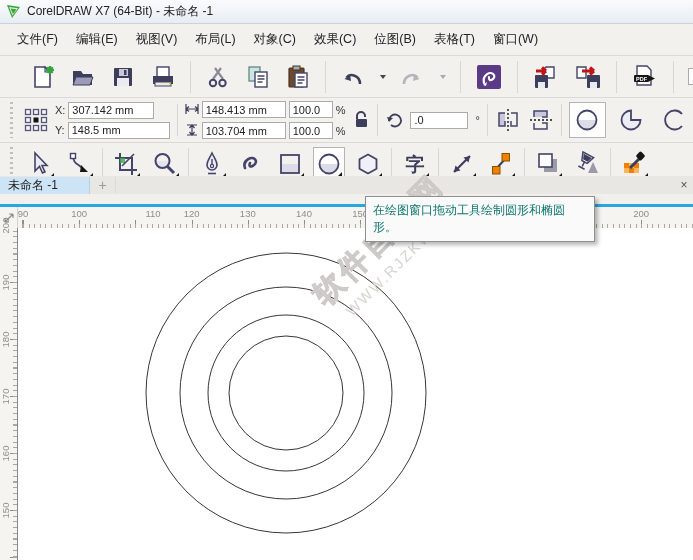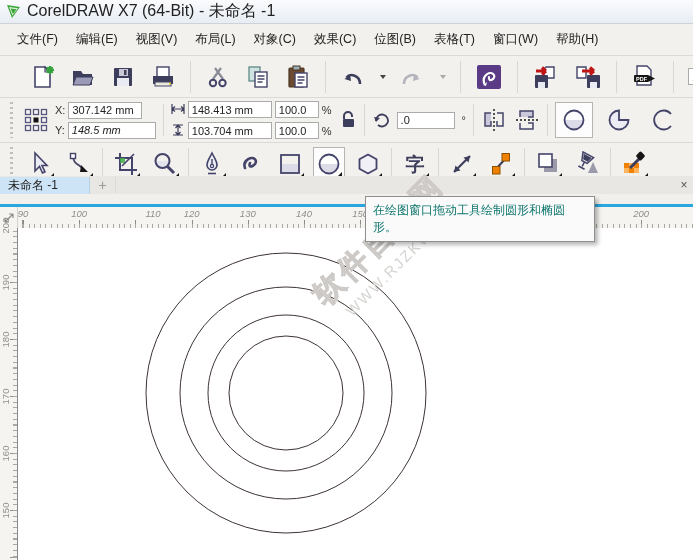--- a/index.html
+++ b/index.html
@@ -4,21 +4,21 @@
 <style>
   * { margin:0; padding:0; box-sizing:border-box; }
   html,body { width:693px; height:560px; overflow:hidden; }
   body { font-family:"Liberation Sans", sans-serif; }
   #app { position:relative; width:693px; height:560px; background:#f1f0ec; overflow:hidden; }
 
   
   .row { position:absolute; left:0; width:693px; }
   #titlebar { top:0; height:24px; background:linear-gradient(#fafbfd,#e7edf3);
               border-bottom:1px solid #cdd2d8; display:flex; align-items:center; padding-left:6px; }
-  #titlebar .title { font-size:16px; color:#222; margin-left:6px; }
+  #titlebar .title { font-size:12px; color:#222; margin-left:6px; }
   #menubar { top:24px; height:32px; background:#f2f1ed; border-bottom:1px solid #dbdad6;
              display:flex; align-items:center; padding-left:8px; }
   .menu-item { font-size:12.5px; color:#222; padding:6px 9px; cursor:default; }
   #stdbar { top:56px; height:42px; background:#f2f1ed; border-bottom:1px solid #dbdad6;
             display:flex; align-items:center; padding-left:12px; gap:14px; }
   #propbar { top:98px; height:45px; background:#f2f1ed; border-bottom:1px solid #dbdad6;
              display:flex; align-items:center; padding-left:10px; gap:7px; }
   #toolbox { top:143px; height:43px; background:#f2f1ed; border-bottom:1px solid #dbdad6;
              display:flex; align-items:center; padding-left:10px; gap:7px; }
   #stdbar::before, #propbar::before, #toolbox::before {
@@ -40,21 +40,21 @@
   
   #hruler { top:207px; height:21px; background:#f5f4f0; }
   #hruler .corner { position:absolute; left:0; top:0; width:18px; height:21px;
                     border-right:1px solid #d4d3cf; display:flex; align-items:center; justify-content:center; }
   #hruler .track { position:absolute; left:18px; right:0; top:0; bottom:0;
      background-image:
        repeating-linear-gradient(to right,#a9a8a4 0 1px,transparent 1px 5.62px),
        repeating-linear-gradient(to right,#8d8c88 0 1px,transparent 1px 56.2px);
      background-size:auto 4px, auto 8px;
      background-position:5px bottom, 5px bottom;
-     background-repeat:repeat-x, repeat-x;font-style:italic; }
+     background-repeat:repeat-x, repeat-x; }
   .hlabel { position:absolute; top:1px; width:26px; text-align:center;
             font-size:9.5px; color:#8f8e8a; }
   #vruler { position:absolute; left:0; top:0; width:18px; height:332px; background:#f5f4f0;
             border-right:1px solid #89888a; z-index:5;
      background-image:
        repeating-linear-gradient(to bottom,#a9a8a4 0 1px,transparent 1px 5.7px),
        repeating-linear-gradient(to bottom,#8d8c88 0 1px,transparent 1px 57px);
      background-size:4px auto, 7px auto;
      background-position:100% -3px, 100% -3px;
      background-repeat:repeat-y, repeat-y; }
@@ -121,21 +121,20 @@
   <div class="row" id="menubar">
     <span class="menu-item">文件(F)</span>
     <span class="menu-item">编辑(E)</span>
     <span class="menu-item">视图(V)</span>
     <span class="menu-item">布局(L)</span>
     <span class="menu-item">对象(C)</span>
     <span class="menu-item">效果(C)</span>
     <span class="menu-item">位图(B)</span>
     <span class="menu-item">表格(T)</span>
     <span class="menu-item">窗口(W)</span>
-    <span class="menu-item">帮助(H)</span>
   </div>
 
   <div class="row" id="stdbar">
     <span class="icon-btn">
       <svg width="26" height="26" viewBox="0 0 26 26">
         <path d="M5 3 h10 l5 5 v15 H5 Z" fill="#fff" stroke="#44446a" stroke-width="1.6"></path>
         <path d="M15 3 l5 5 h-5 Z" fill="#d9d9e6" stroke="#44446a" stroke-width="1.2"></path>
         <g stroke="#37a33f" stroke-width="2.2">
             <path d="M20 2 v8 M16 6 h8 M17.2 3.2 l5.6 5.6 M22.8 3.2 l-5.6 5.6"></path>
           </g>
@@ -251,25 +250,25 @@
           <rect x="1.5" y="17.5" width="5" height="5"></rect>
             <rect x="9.5" y="17.5" width="5" height="5"></rect>
             <rect x="17.5" y="17.5" width="5" height="5"></rect>
         </g>
         <rect x="9.5" y="9.5" width="5" height="5" fill="#111"></rect>
       </svg>
     </span>
     <div class="stack">
       <div class="hrow">
         <span class="lbl">X:</span>
-        <input class="field" style="width: 74px;" value="307.142 mm">
+        <input class="field" style="width: 86px;" value="307.142 mm">
       </div>
       <div class="hrow">
         <span class="lbl">Y:</span>
-        <input class="field" style="width: 88px; font-style: italic;" value="148.5 mm">
+        <input class="field" style="width: 102px;" value="148.5 mm">
       </div>
     </div>
     <span class="vsep"></span>
     <div class="stack">
       <div class="hrow">
         <span>
           <svg width="14" height="12" viewBox="0 0 14 12">
               <path d="M1 1 v10 M13 1 v10 M1 6 h12 M4 3.5 L1 6 l3 2.5 M10 3.5 L13 6 l-3 2.5" stroke="#3d3d5c" stroke-width="1.2" fill="none"></path>
             </svg>
         </span>

